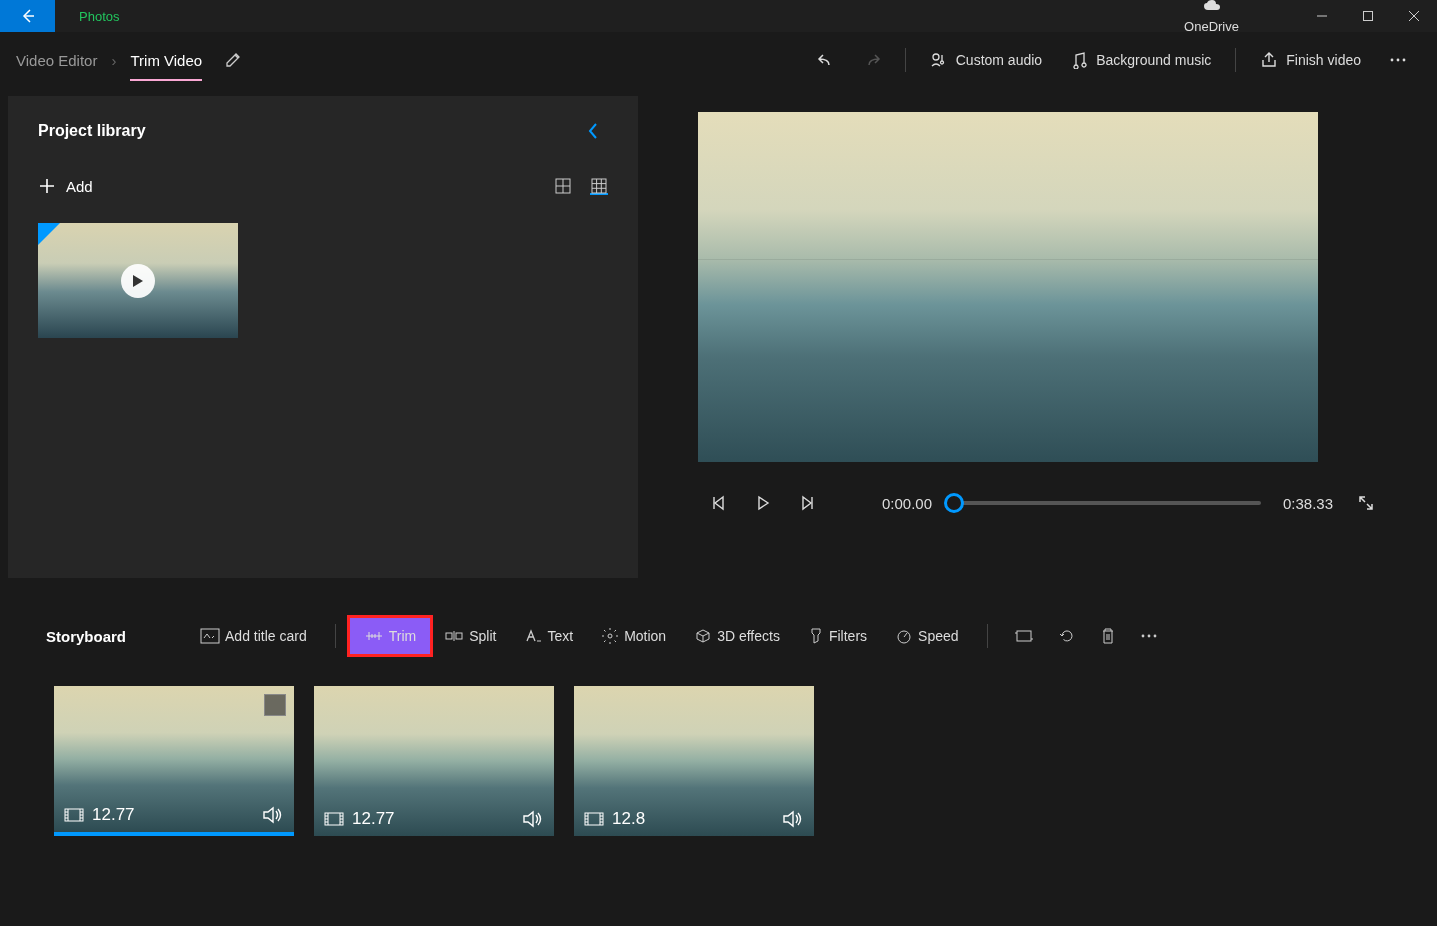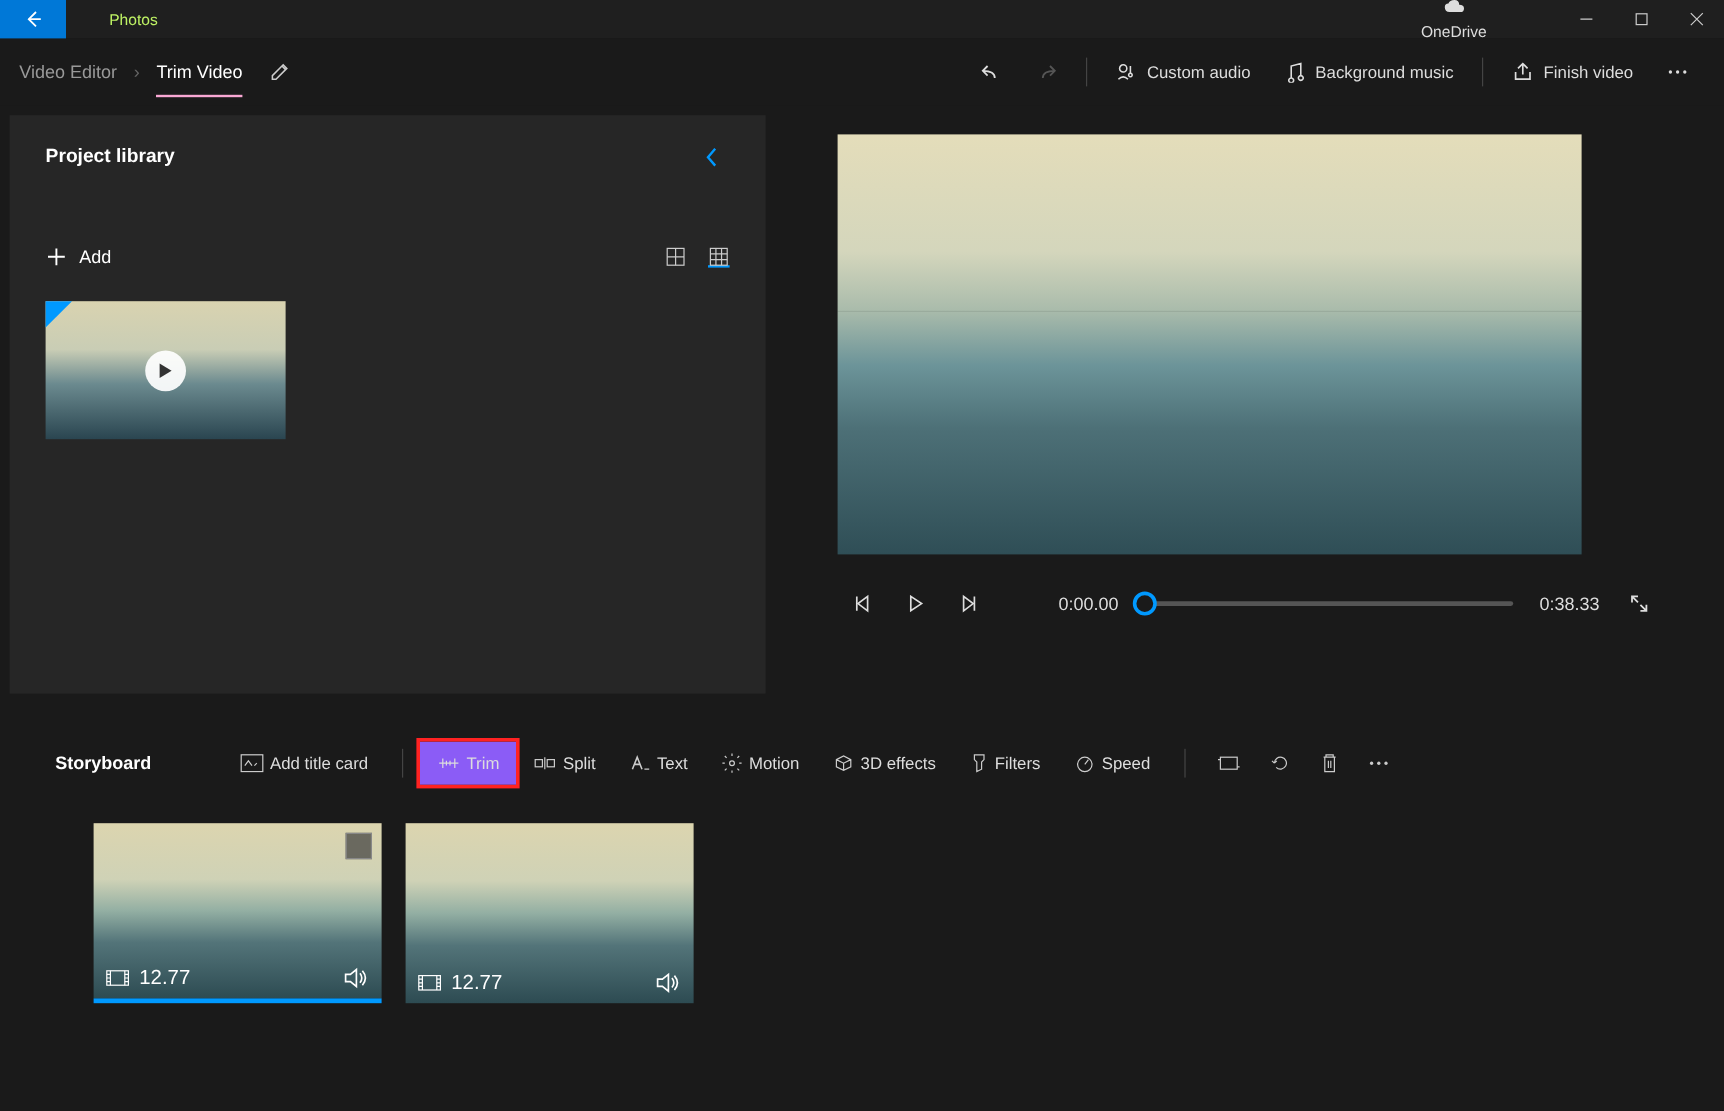--- a/index.html
+++ b/index.html
@@ -20,21 +20,21 @@
 }
 .back-btn {
   width: 55px;
   height: 32px;
   background: #0078d7;
   display: flex;
   align-items: center;
   justify-content: center;
   color: #fff;
 }
-.app-title { margin-left: 36px; font-size: 13px; color: #bef264; }
+.app-title { margin-left: 24px; font-size: 13px; color: #22c55e; }
 .titlebar-spacer { flex: 1; }
 .onedrive { display: flex; align-items: center; gap: 8px; font-size: 13px; color: #ddd; margin-right: 60px; flex-direction: column; }
 .win-btn { width: 46px; height: 32px; display:flex; align-items:center; justify-content:center; color:#ccc; }
 
 .toolbar {
   height: 56px;
   display:flex;
   align-items:center;
   padding: 0 16px;
   background: #1a1a1a;
@@ -58,21 +58,21 @@
   width: 630px;
   background: #262626;
   margin: 8px 0 0 8px;
   padding: 24px 30px;
   position:relative;
   text-align:right;
 }
 .lib-header { display:flex; align-items:center; justify-content:space-between; }
 .lib-title { font-size: 16px; font-weight:600; }
 .chevron-left { color:#0099ff; font-size: 18px; margin-right: 8px; }
-.lib-row2 { display:flex; align-items:center; justify-content:space-between; margin-top: 63px; }
+.lib-row2 { display:flex; align-items:center; justify-content:space-between; margin-top: 35px; }
 .add-btn { display:flex; align-items:center; gap:10px; color:#fff; font-size:15px; }
 .view-btns { display:flex; gap:18px; }
 .view-btn { width:18px; height:18px; color:#ccc; }
 .view-btn.active { border-bottom:2px solid #0099ff; padding-bottom:6px; }
 .thumb-wrap { margin-top: 28px; }
 .thumb {
   width: 200px; height: 115px; position:relative;
   background: linear-gradient(to bottom, #d9d3b0 0%, #c9cdb5 35%, #6b8a8f 60%, #2a4550 100%);
   display:flex; align-items:center; justify-content:center;
 }
@@ -105,21 +105,21 @@
 
 .storyboard-bar {
   display:flex; align-items:center; height: 60px; padding: 0 46px; margin-top: 28px;
 }
 .sb-title { font-size:15px; font-weight:600; margin-right: 60px; }
 .sb-btn { display:flex; align-items:center; gap:5px; padding: 10px 14px; font-size:14px; color:#ddd; white-space:nowrap; }
 .sb-btn.highlight { background:#8b5cf6; outline: 3px solid #ff2222; }
 .sb-sep { width:1px; height:24px; background:#444; margin: 0 14px;}
 .sb-icon-btn { padding: 0 12px; color:#ccc; }
 
-.clips-row { display:flex; gap:20px; padding: 20px 78px; }
+.clips-row { display:flex; gap:20px; padding: 20px 54px; }
 .clip {
   width: 240px; height: 150px; position:relative;
   background: linear-gradient(to bottom, #dcd5af 0%, #cfd2b6 32%, #93afa3 50%, #537479 68%, #2d4b52 100%);
 }
 .clip.selected { border-bottom: 4px solid #0099ff; }
 .clip .check { position:absolute; top:8px; right:8px; width:22px; height:22px; background: rgba(60,60,60,0.7); border:1px solid #888; }
 .clip-footer {
   position:absolute; left:0; right:0; bottom:0; height:34px;
   display:flex; align-items:center; justify-content:space-between;
   padding: 0 10px; color:#fff; font-size:17px;
@@ -425,13 +425,35 @@
             <line x1="16" y1="10" x2="19" y2="10" stroke="#fff"></line>
           </svg>
           <span>12.77</span>
         </div>
         <svg width="22" height="18" viewBox="0 0 22 18">
           <path d="M2 6 H6 L11 2 V16 L6 12 H2 Z" fill="none" stroke="#fff" stroke-width="1.4"></path>
           <path d="M14 5 Q17 9 14 13 M16 3 Q21 9 16 15" stroke="#fff" fill="none" stroke-width="1.4"></path>
         </svg>
       </div>
     </div>
+    <div class="clip">
+      <div class="clip-footer">
+        <div class="clip-left">
+          <svg width="20" height="14" viewBox="0 0 20 14">
+            <rect x="1" y="1" width="18" height="12" stroke="#fff" fill="none"></rect>
+            <line x1="4" y1="1" x2="4" y2="13" stroke="#fff"></line>
+            <line x1="16" y1="1" x2="16" y2="13" stroke="#fff"></line>
+            <line x1="1" y1="4" x2="4" y2="4" stroke="#fff"></line>
+            <line x1="1" y1="7" x2="4" y2="7" stroke="#fff"></line>
+            <line x1="1" y1="10" x2="4" y2="10" stroke="#fff"></line>
+            <line x1="16" y1="4" x2="19" y2="4" stroke="#fff"></line>
+            <line x1="16" y1="7" x2="19" y2="7" stroke="#fff"></line>
+            <line x1="16" y1="10" x2="19" y2="10" stroke="#fff"></line>
+          </svg>
+          <span>12.8</span>
+        </div>
+        <svg width="22" height="18" viewBox="0 0 22 18">
+          <path d="M2 6 H6 L11 2 V16 L6 12 H2 Z" fill="none" stroke="#fff" stroke-width="1.4"></path>
+          <path d="M14 5 Q17 9 14 13 M16 3 Q21 9 16 15" stroke="#fff" fill="none" stroke-width="1.4"></path>
+        </svg>
+      </div>
+    </div>
   </div>
 
 </body></html>

